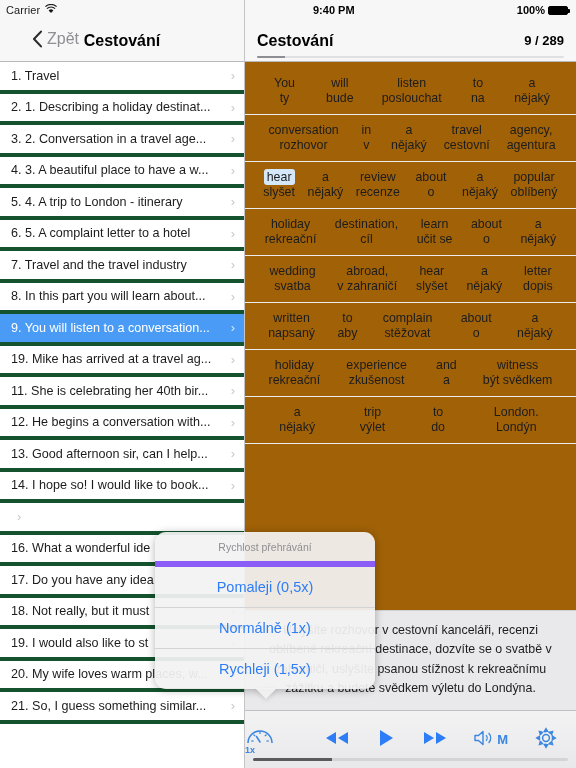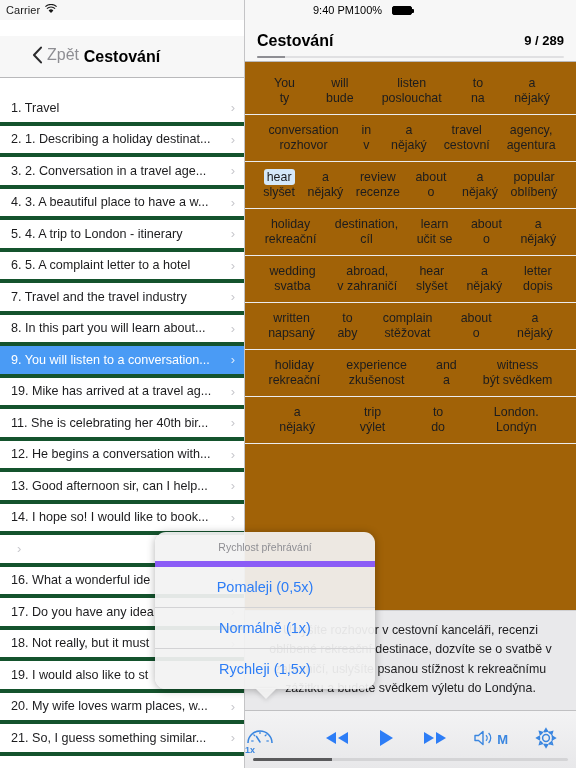--- a/index.html
+++ b/index.html
@@ -10,21 +10,20 @@
   }
   #app { position: relative; width: 576px; height: 768px; display: flex; }
 
   
   #sidebar {
     width: 245px; height: 768px;
     background: #fff;
     border-right: 1px solid #c4c4c6;
     display: flex; flex-direction: column;
     position: relative;
-    gap: 16px;
   }
   .status-left {
     height: 20px; display: flex; align-items: center;
     padding: 0 6px; font-size: 11px; color: #1a1a1a;
     background: #f7f7f7;
   }
   .status-left .carrier { letter-spacing: .1px; }
   .wifi-icon { margin-left: 5px; display: inline-block; }
   .navbar-left {
     height: 42px; background: #f7f7f7;
@@ -55,25 +54,25 @@
     flex: 1; overflow: hidden; text-overflow: clip; white-space: nowrap;
   }
   .chapter-row .row-chev { color: #c7c7cc; font-size: 13px; margin-left: 6px; }
   .chapter-row.selected { background: #4a9bf5; color: #fff; }
   .chapter-row.selected .row-chev { color: #dbe9fb; }
 
   
   #detail { width: 331px; height: 768px; background: #fff; display: flex; flex-direction: column; position: relative; }
   .status-right {
     height: 20px; background: #f7f7f7;
-    display: flex; align-items: center; 
-    padding: 0 8px 0 0; font-size: 11px; color: #000; font-weight: normal;
+    display: flex; align-items: center; justify-content: space-between;
+    padding: 0 8px 0 0; font-size: 11px; color: #000; font-weight: bold;
   }
   .status-right .time { margin-left: 68px; }
-  .status-right .batt { display: flex; align-items: center; gap: 10px; }
+  .status-right .batt { display: flex; align-items: center; gap: 3px; }
   .batt-body {
     width: 20px; height: 9px; border: 1px solid #000; border-radius: 2px;
     position: relative; background: #000;
   }
   .batt-body::after {
     content: ""; position: absolute; right: -3px; top: 2.5px;
     width: 2px; height: 4px; background: #000; border-radius: 0 1px 1px 0;
   }
   .navbar-right {
     height: 42px; background: #f7f7f7;

